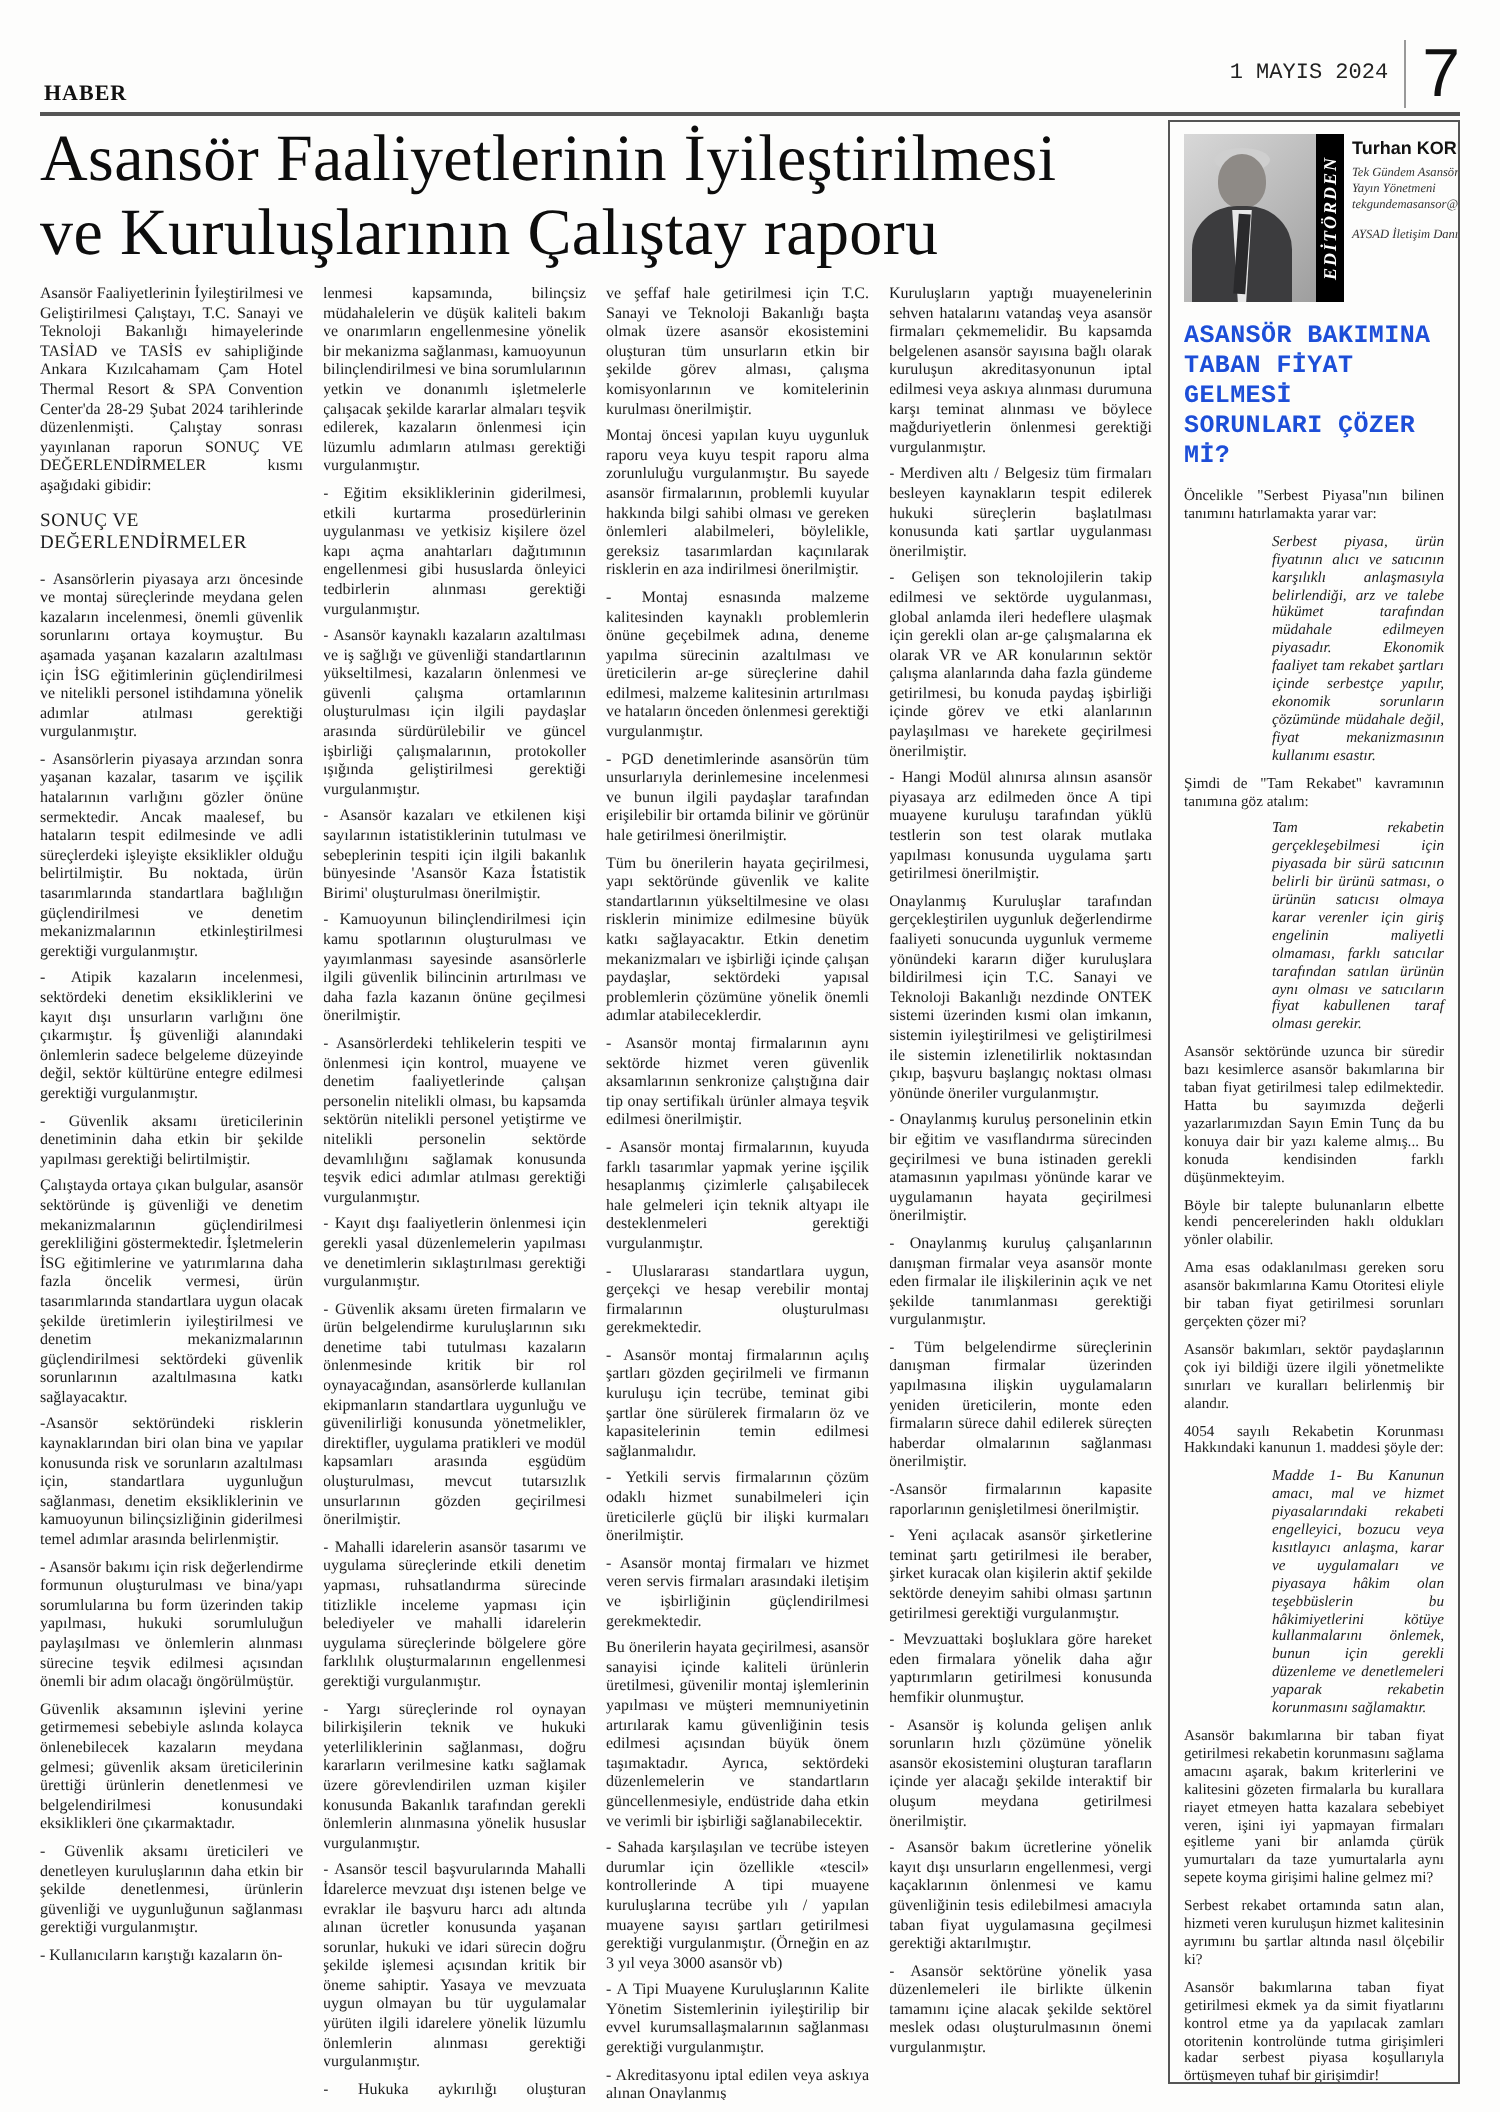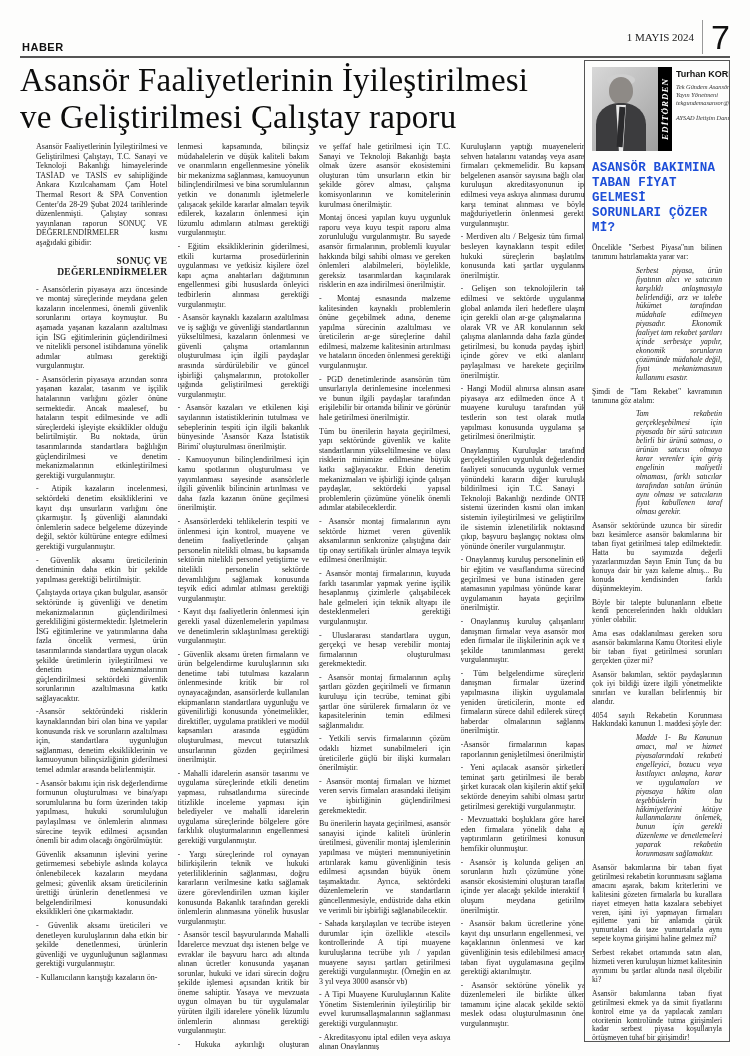--- a/index.html
+++ b/index.html
@@ -9,52 +9,52 @@
     background:#fdfdfc; color:#1a1a1a; overflow:hidden;
     font-family:"Liberation Serif", serif;
   }
   
   .masthead {
     position:absolute; top:0; left:20px; right:20px; height:58px;
     border-bottom:2px solid #555;
   }
   .section-label {
     position:absolute; left:2px; bottom:3px;
-    font-family:Liberation Sans, sans-serif; font-weight:bold;
+    font-family:Liberation Serif, serif; font-weight:bold;
     font-size:11px; letter-spacing:.5px; color:#111;
   }
   .logo-wrap { position:absolute; left:50%; transform:translateX(-50%); bottom:2px; text-align:center; }
   .logo-top { font-family:"Liberation Serif", serif; font-size:7px; color:#222; letter-spacing:.5px; display:block; }
   .logo-main {
     font-family:"DejaVu Sans", sans-serif; font-weight:bold; font-style:italic;
     font-size:24px; letter-spacing:1px; color:#000; line-height:1; position:relative; display:inline-block;
   }
   .logo-tri { position:absolute; top:-7px; right:14px; font-size:8px; font-style:normal; color:#000; }
   .date-box { position:absolute; right:0; bottom:2px; display:flex; align-items:center; gap:8px; }
-  .date-text { font-family:Liberation Serif, serif; font-size:11px; color:#222; }
+  .date-text { font-family:Liberation Mono, monospace; font-size:11px; color:#222; }
   .date-sep { width:1px; height:34px; background:#999; }
   .page-num { font-family:"Liberation Sans", sans-serif; font-size:34px; font-weight:500; color:#111; line-height:1; }
   
   .headline {
     position:absolute; top:62px; left:20px; width:558px;
     font-family:"Liberation Serif", serif; font-size:33px; font-weight:500;
     line-height:1.13; color:#0d0d0d; letter-spacing:.2px;
   }
   
   .article {
     position:absolute; top:142px; left:20px; width:556px; height:908px;
-    display:grid; grid-template-columns:repeat(4,1fr); column-gap:10px; overflow:hidden;margin-left:16px;
+    display:grid; grid-template-columns:repeat(4,1fr); column-gap:10px; overflow:hidden;
   }
   .col { overflow:hidden; }
   .col p {
     font-size:8px; line-height:9.6px; text-align:justify; margin-bottom:4px;
     color:#1c1c1c;
   }
   .col p.subhead {
-    font-weight:bold; font-size:9.5px; line-height:11px; text-align:right;
+    font-weight:normal; font-size:9.5px; line-height:11px; text-align:left;
     margin:8px 0 7px 0; letter-spacing:.3px;
   }
   
   .editorial {
     position:absolute; top:60px; left:584px; width:146px; height:982px;
     border:1px solid #555; background:#fdfdfc; padding:6px 7px; overflow:hidden;
   }
   .author-block { display:flex; gap:6px; margin-bottom:10px; }
   .photo-wrap { position:relative; width:66px; height:84px; flex:none; }
   .photo {
@@ -94,21 +94,21 @@
     <span class="section-label">HABER</span>
     <div class="date-box">
       <span class="date-text">1 MAYIS 2024</span>
       <span class="date-sep"></span>
       <span class="page-num">7</span>
     </div>
   </div>
 
   <h1 class="headline">
     <span>Asansör Faaliyetlerinin İyileştirilmesi</span><br>
-    <span>ve Geliştirilmesi Çalıştay raporu</span>
+    <span>ve Kuruluşlarının Çalıştay raporu</span>
   </h1>
 
   <div class="article">
     <div class="col">
 
     <p>Asansör Faaliyetlerinin İyileştirilmesi ve Geliştirilmesi Çalıştayı, T.C. Sanayi ve Teknoloji Bakanlığı himayelerinde TASİAD ve TASİS ev sahipliğinde Ankara Kızılcahamam Çam Hotel Thermal Resort &amp; SPA Convention Center'da 28-29 Şubat 2024 tarihlerinde düzenlenmişti. Çalıştay sonrası yayınlanan raporun SONUÇ VE DEĞERLENDİRMELER kısmı aşağıdaki gibidir:</p>
         <p class="subhead">SONUÇ VE DEĞERLENDİRMELER</p>
         <p>- Asansörlerin piyasaya arzı öncesinde ve montaj süreçlerinde meydana gelen kazaların incelenmesi, önemli güvenlik sorunlarını ortaya koymuştur. Bu aşamada yaşanan kazaların azaltılması için İSG eğitimlerinin güçlendirilmesi ve nitelikli personel istihdamına yönelik adımlar atılması gerektiği vurgulanmıştır.</p>
         <p>- Asansörlerin piyasaya arzından sonra yaşanan kazalar, tasarım ve işçilik hatalarının varlığını gözler önüne sermektedir. Ancak maalesef, bu hataların tespit edilmesinde ve adli süreçlerdeki işleyişte eksiklikler olduğu belirtilmiştir. Bu noktada, ürün tasarımlarında standartlara bağlılığın güçlendirilmesi ve denetim mekanizmalarının etkinleştirilmesi gerektiği vurgulanmıştır.</p>
         <p>- Atipik kazaların incelenmesi, sektördeki denetim eksikliklerini ve kayıt dışı unsurların varlığını öne çıkarmıştır. İş güvenliği alanındaki önlemlerin sadece belgeleme düzeyinde değil, sektör kültürüne entegre edilmesi gerektiği vurgulanmıştır.</p>

